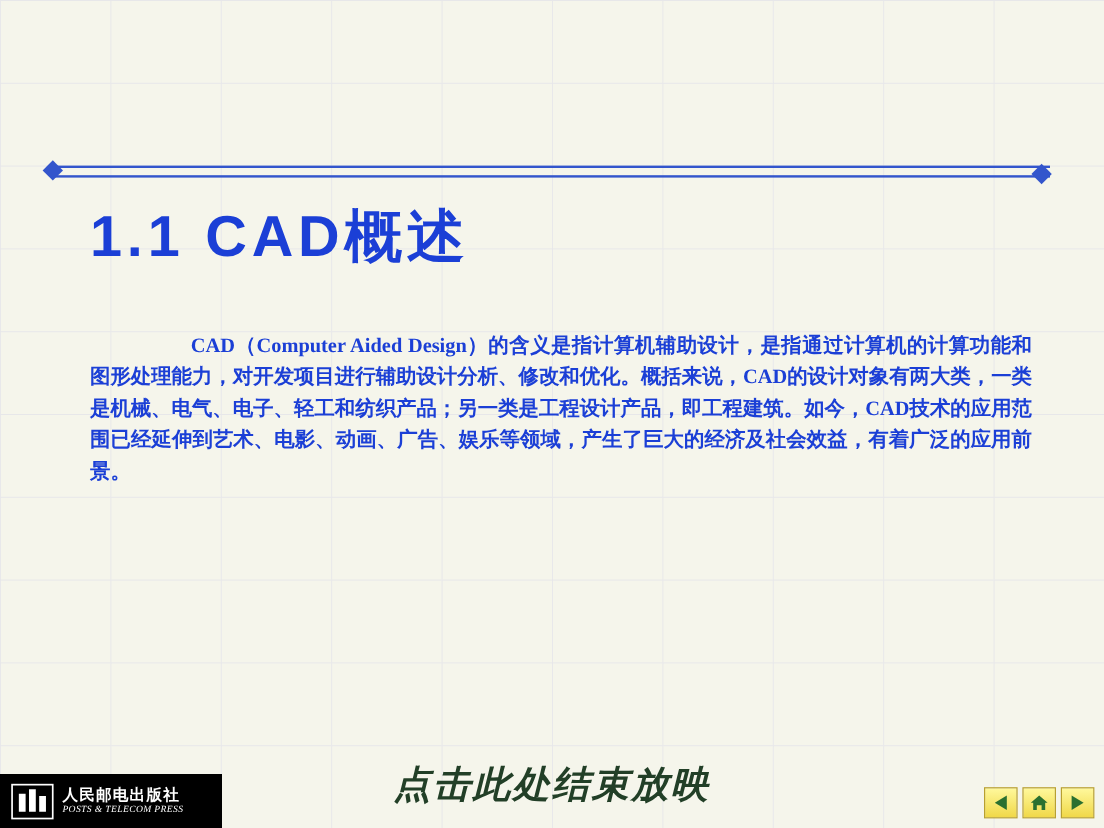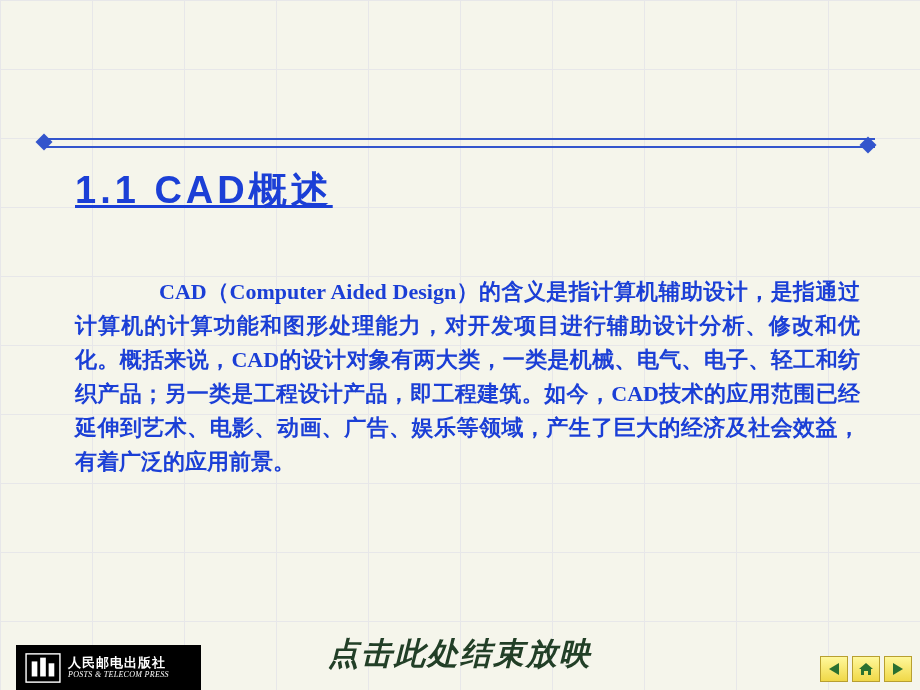--- a/index.html
+++ b/index.html
@@ -66,50 +66,49 @@
       width: 12px;
       height: 12px;
       background-color: #3355cc;
       transform: rotate(45deg);
     }
     
     .slide-title {
       position: absolute;
       top: 165px;
       left: 75px;
-      font-size: 38px;
+      font-size: 48px;
       font-weight: bold;
       color: #1b3fd6;
       font-family: "SimHei", "Microsoft YaHei", sans-serif;
       letter-spacing: 4px;
-      text-decoration: underline;
     }
     
     .body-text {
       position: absolute;
       top: 275px;
       left: 75px;
       right: 60px;
-      font-size: 22px;
+      font-size: 17px;
       line-height: 1.55;
       color: #1b3fd6;
       font-weight: bold;
       text-align: justify;
     }
     
     .body-text .indent {
       display: inline-block;
       width: 84px;
     }
     
     
     .publisher {
       position: absolute;
       bottom: 0;
-      left: 16px;
+      left: 0;
       width: 185px;
       height: 45px;
       background-color: #000;
       display: flex;
       align-items: center;
       padding-left: 8px;
     }
     
     .publisher-logo {
       width: 38px;

